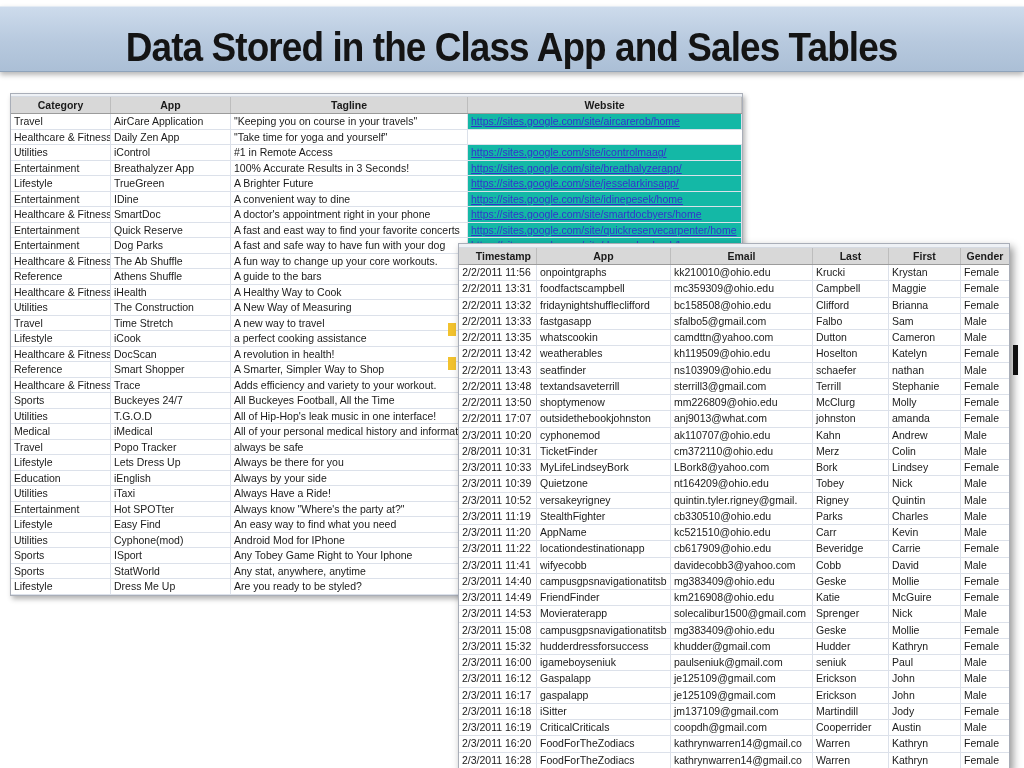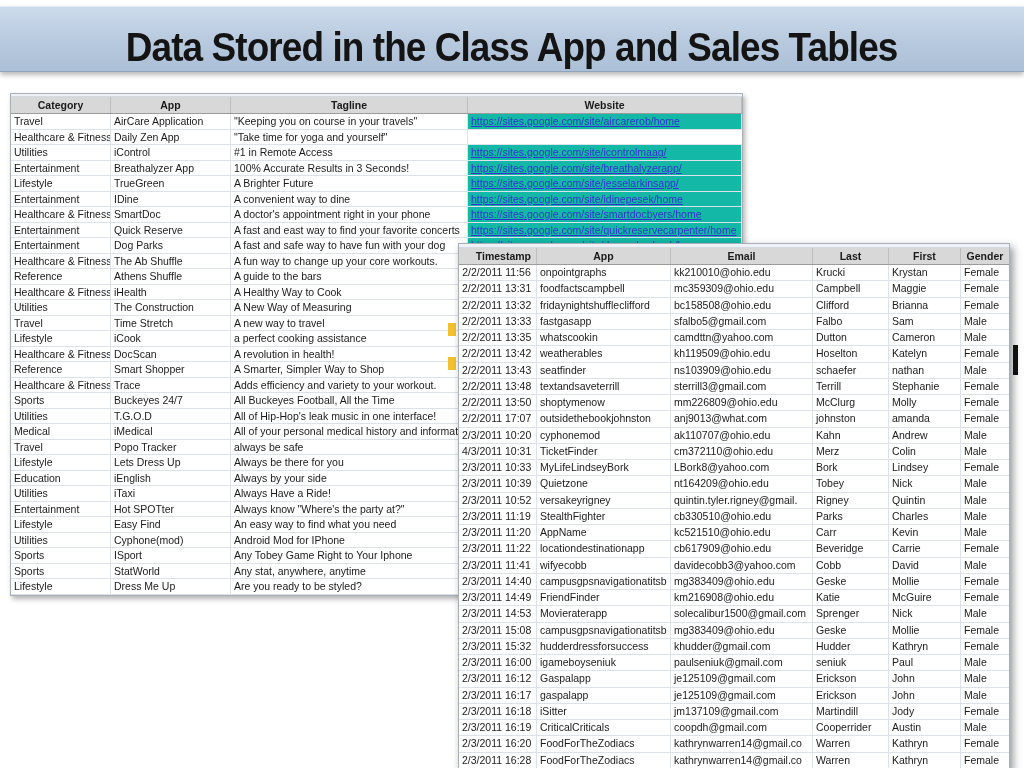--- a/index.html
+++ b/index.html
@@ -343,21 +343,21 @@
         </div>
         <div class="tr">
           <div class="td c0">2/3/2011 10:20</div>
           <div class="td c1">cyphonemod</div>
           <div class="td c2">ak110707@ohio.edu</div>
           <div class="td c3">Kahn</div>
           <div class="td c4">Andrew</div>
           <div class="td c5">Male</div>
         </div>
         <div class="tr">
-          <div class="td c0">4/3/2011 10:31</div>
+          <div class="td c0">2/8/2011 10:31</div>
           <div class="td c1">TicketFinder</div>
           <div class="td c2">cm372110@ohio.edu</div>
           <div class="td c3">Merz</div>
           <div class="td c4">Colin</div>
           <div class="td c5">Male</div>
         </div>
         <div class="tr">
           <div class="td c0">2/3/2011 10:33</div>
           <div class="td c1">MyLifeLindseyBork</div>
           <div class="td c2">LBork8@yahoo.com</div>

